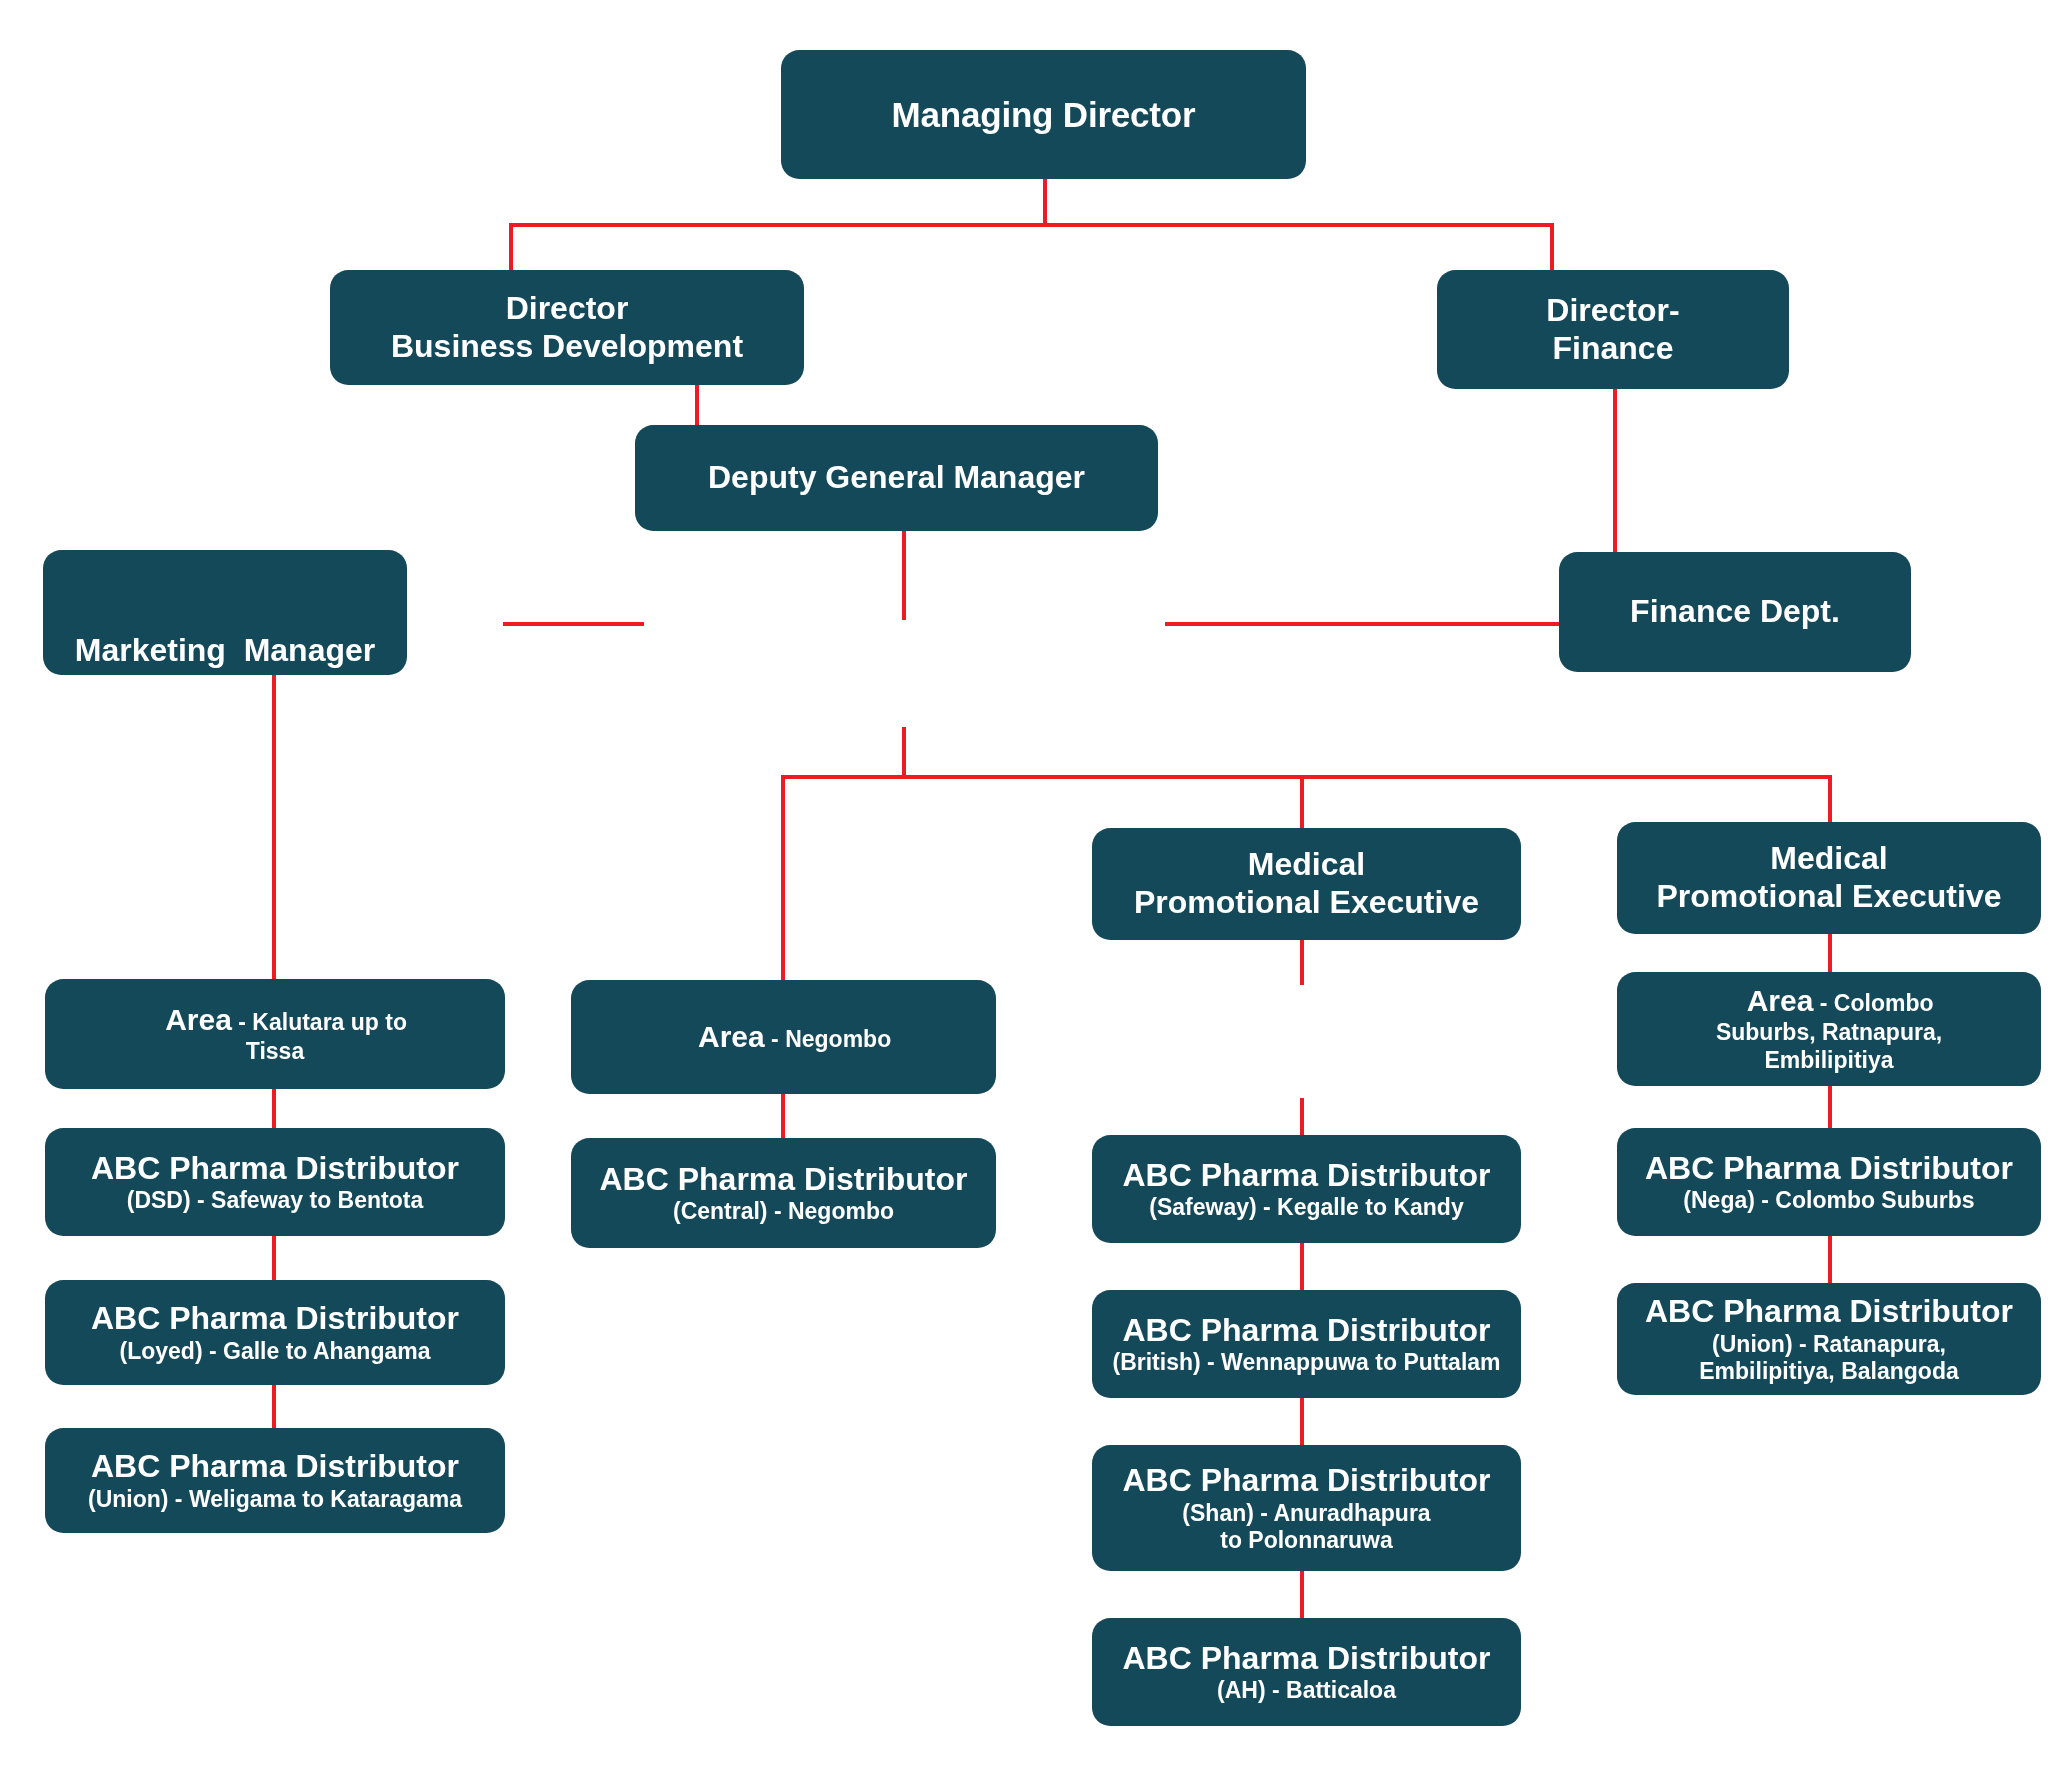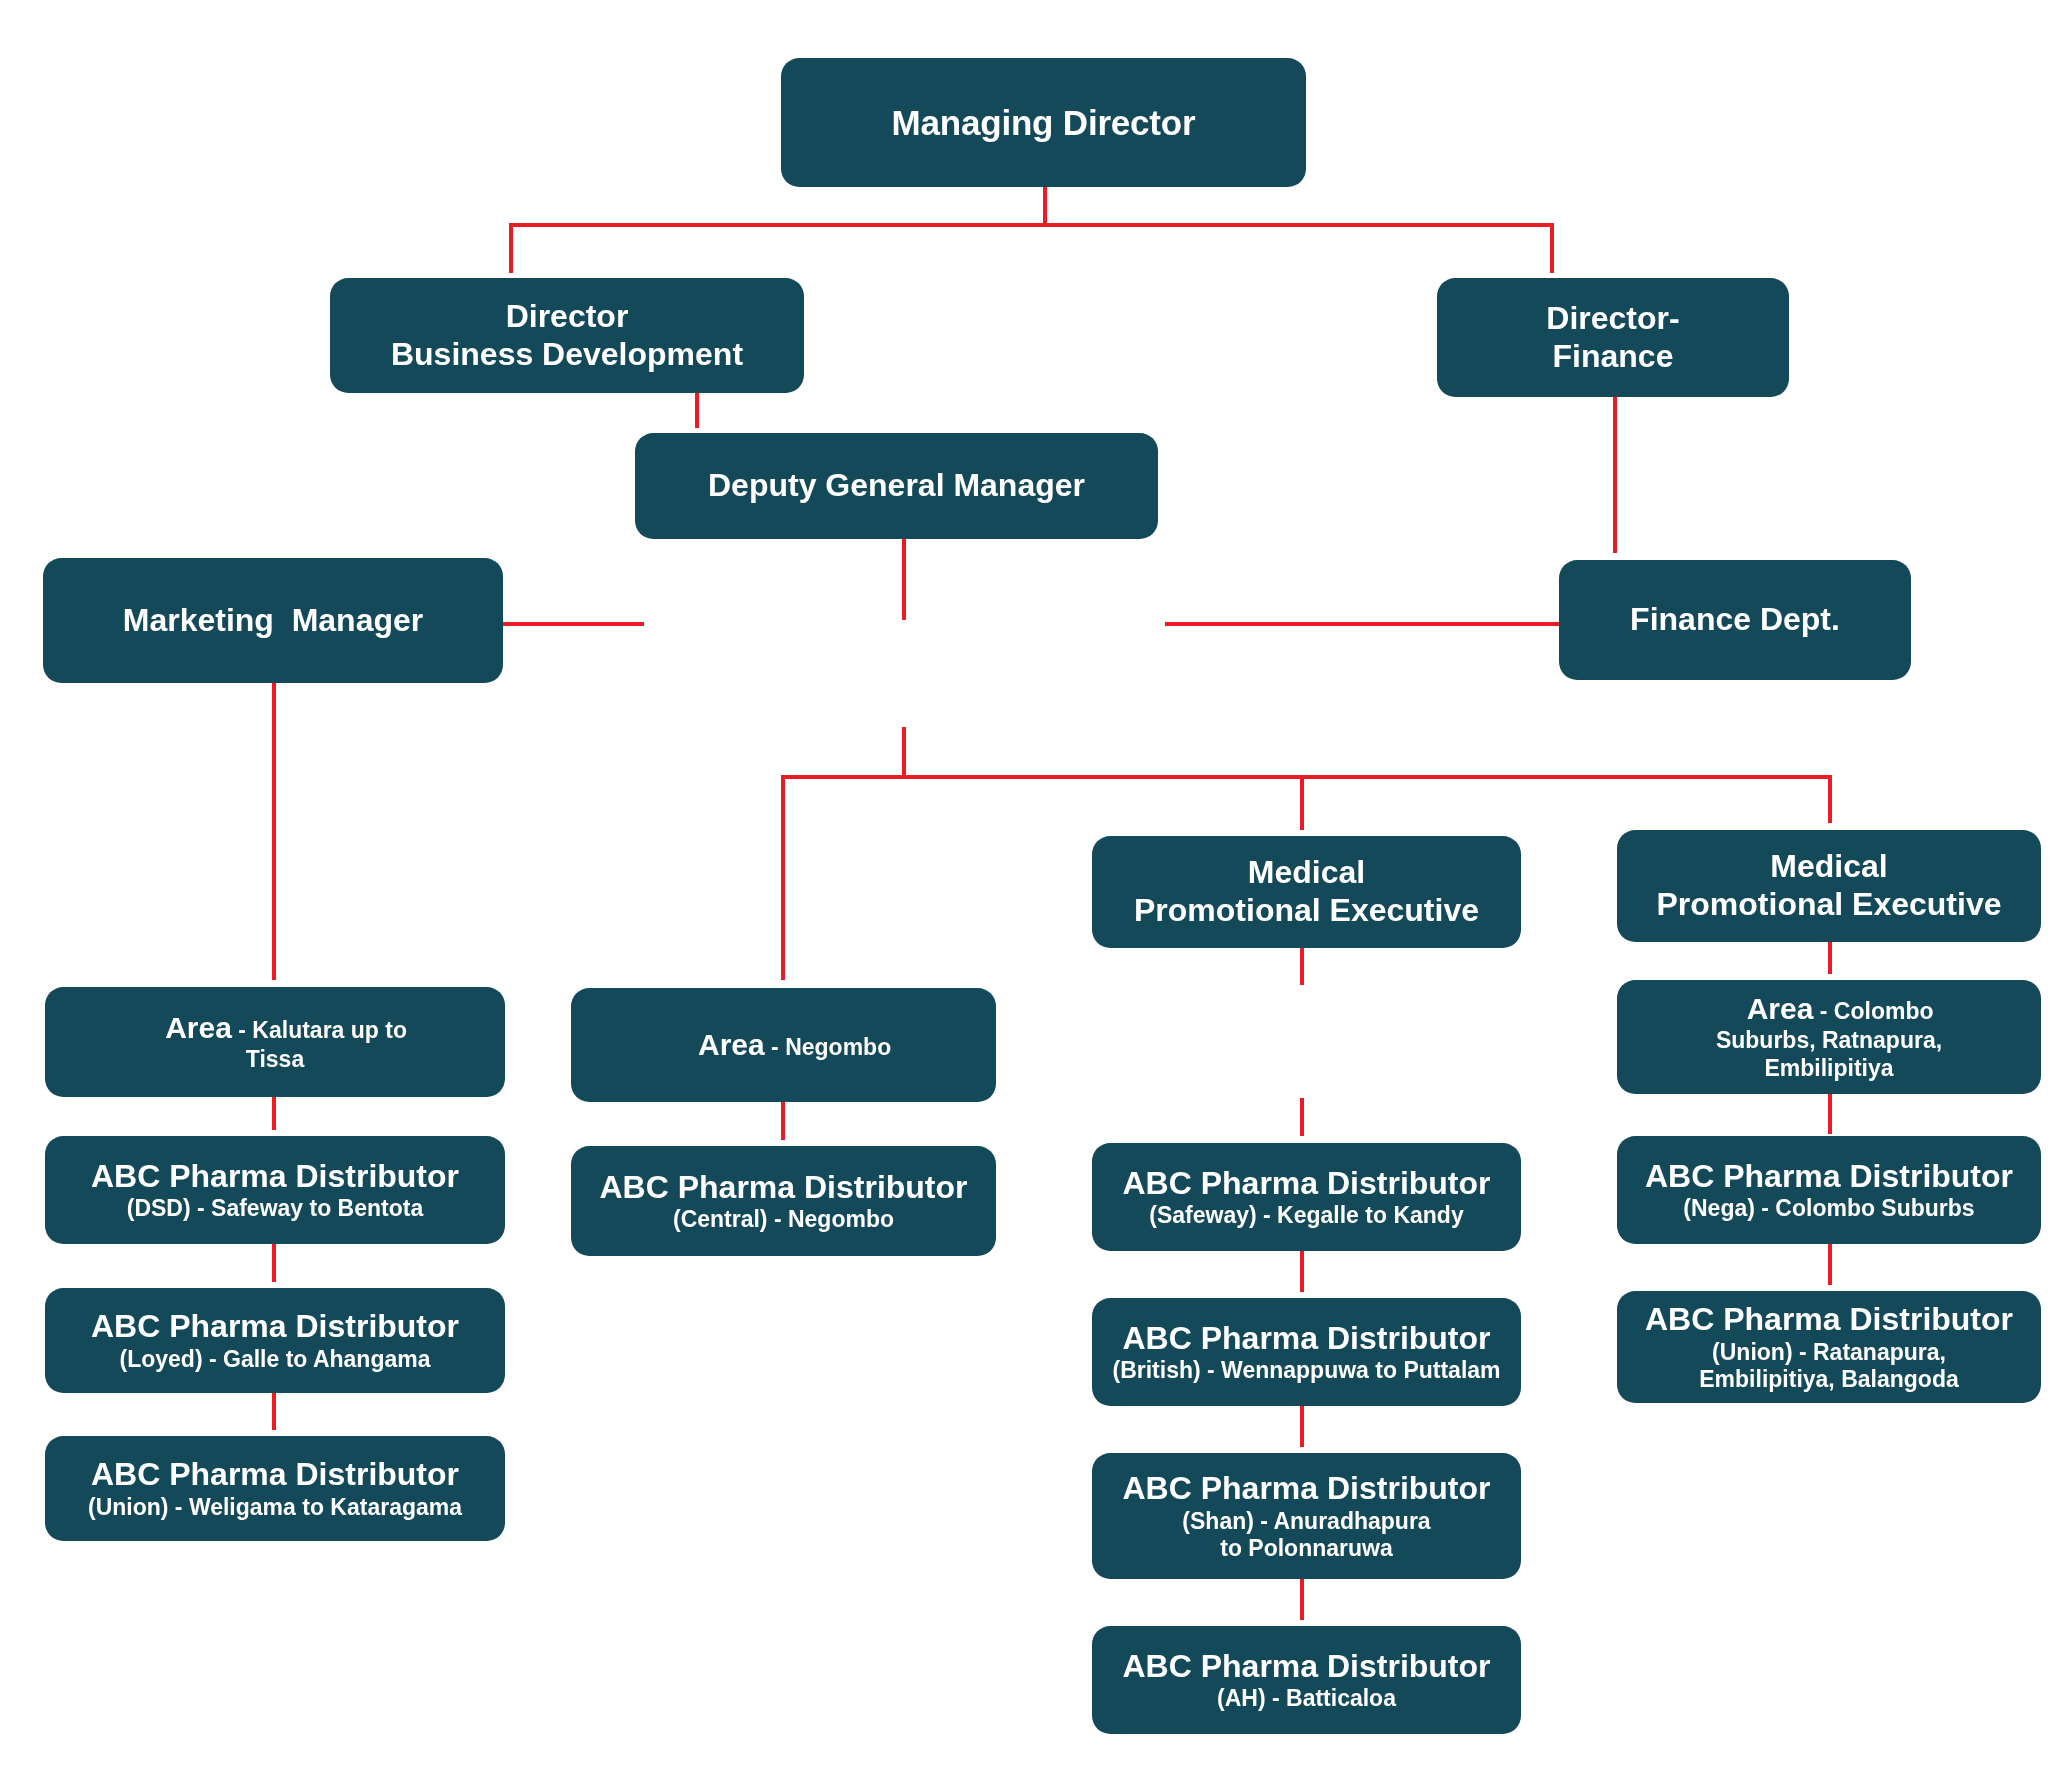--- a/index.html
+++ b/index.html
@@ -26,21 +26,20 @@
     background: #14495A;
     border-radius: 18.3px;
     color: #ffffff;
     display: flex;
     flex-direction: column;
     align-items: center;
     justify-content: center;
     text-align: center;
     padding: 5px 9px;
     z-index: 3;
-    margin-top: 8px;
   }
   .node .line1 {
     font-weight: bold;
     line-height: 1.18;
     white-space: pre-wrap;
   }
   .node .line2 {
     font-weight: bold;
     line-height: 1.18;
     white-space: pre-wrap;
@@ -134,21 +133,21 @@
 
   <div class="node t-mid" style="left:1437px; top:270px; width:352px; height:119px;">
     <span class="line1">Director-
 Finance</span>
   </div>
 
   <div class="node t-mid" style="left:635px; top:425px; width:523px; height:106px;">
     <span class="line1">Deputy General Manager</span>
   </div>
 
-  <div class="node t-mid" style="left:43px; top:550px; width:460px; height:125px;">
+  <div class="node t-mid" style="left:43px; top:550px; width:364px; height:125px;justify-content:flex-end;">
     <span class="line1">Marketing  Manager</span>
   </div>
 
 
   <div class="node t-mid" style="left:1559px; top:552px; width:352px; height:120px;">
     <span class="line1">Finance Dept.</span>
   </div>
 
   <div class="node t-mid" style="left:1092px; top:828px; width:429px; height:112px;">
     <span class="line1">Medical

